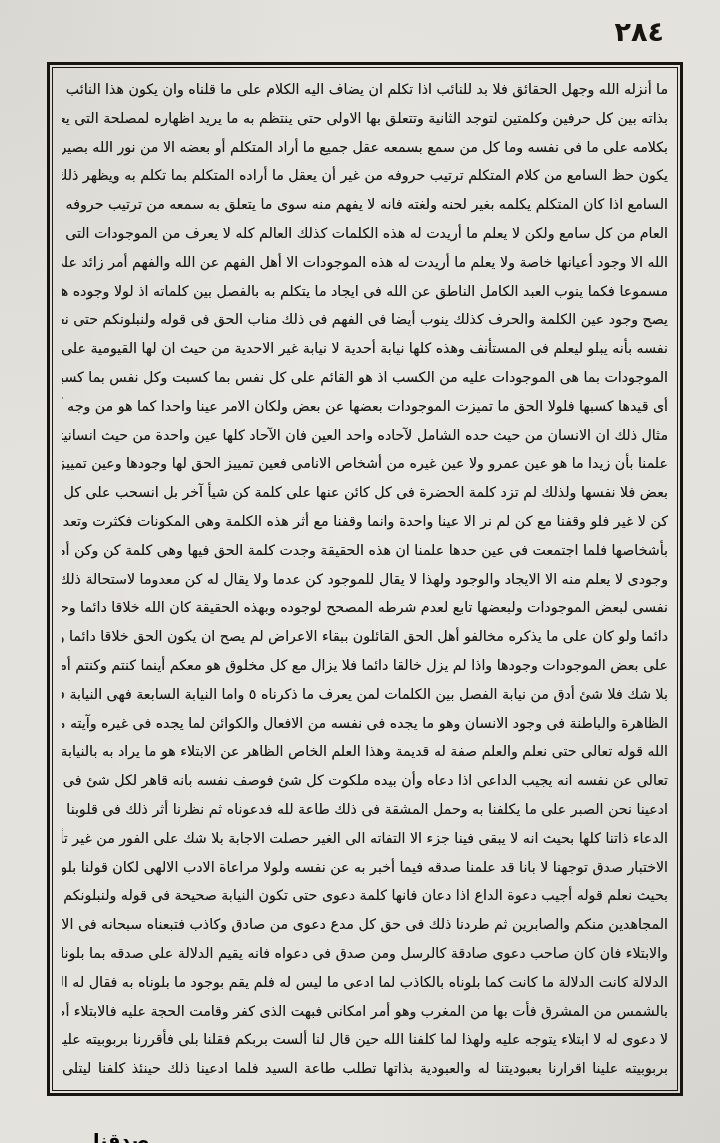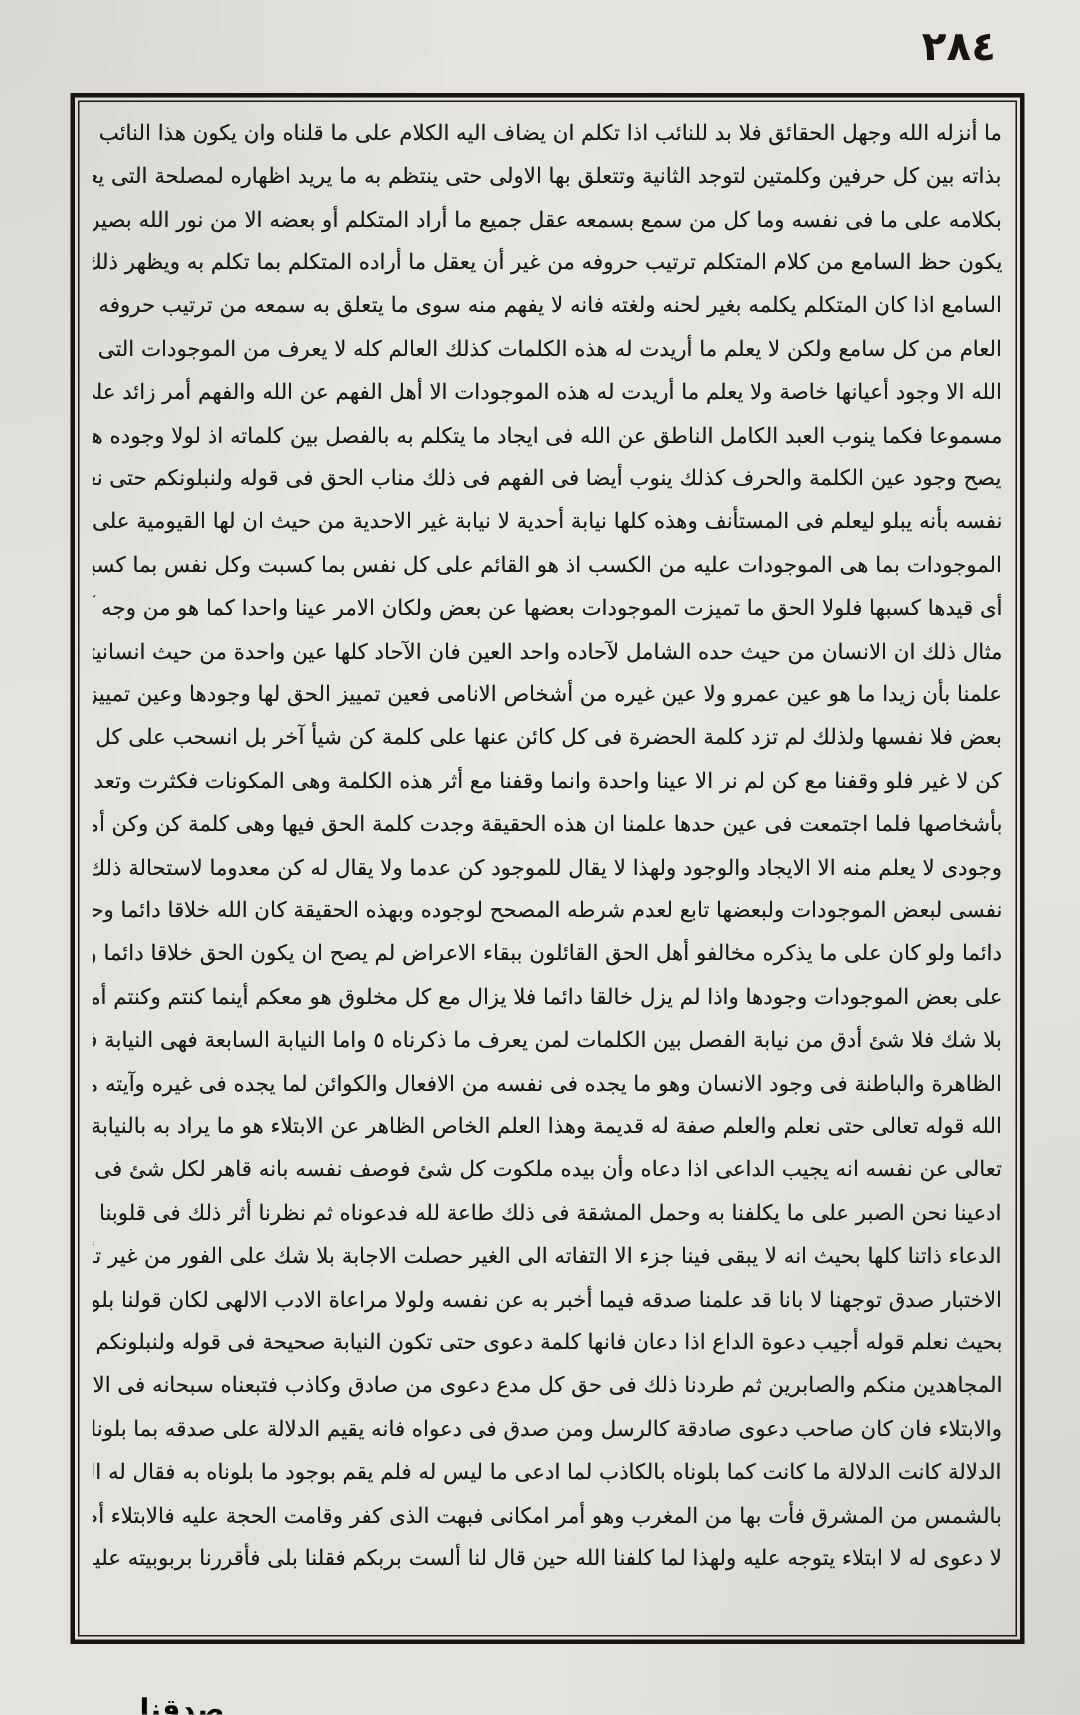--- a/index.html
+++ b/index.html
@@ -84,17 +84,18 @@
         <div class="text-line">تعالى عن نفسه انه يجيب الداعى اذا دعاه وأن بيده ملكوت كل شئ فوصف نفسه بانه قاهر لكل شئ فى هذه الآية فاذا</div>
         <div class="text-line">ادعينا نحن الصبر على ما يكلفنا به وحمل المشقة فى ذلك طاعة لله فدعوناه ثم نظرنا أثر ذلك فى قلوبنا فوجدنا أنه اذا عم</div>
         <div class="text-line">الدعاء ذاتنا كلها بحيث انه لا يبقى فينا جزء الا التفاته الى الغير حصلت الاجابة بلا شك على الفور من غير تأخير فعلمنا بهذا</div>
         <div class="text-line">الاختبار صدق توجهنا لا بانا قد علمنا صدقه فيما أخبر به عن نفسه ولولا مراعاة الادب الالهى لكان قولنا بلوناه بما دعوناه</div>
         <div class="text-line">بحيث نعلم قوله أجيب دعوة الداع اذا دعان فانها كلمة دعوى حتى تكون النيابة صحيحة فى قوله ولنبلونكم حتى نعلم</div>
         <div class="text-line">المجاهدين منكم والصابرين ثم طردنا ذلك فى حق كل مدع دعوى من صادق وكاذب فتبعناه سبحانه فى الاختبار</div>
         <div class="text-line">والابتلاء فان كان صاحب دعوى صادقة كالرسل ومن صدق فى دعواه فانه يقيم الدلالة على صدقه بما بلوناه به من طلب</div>
         <div class="text-line">الدلالة كانت الدلالة ما كانت كما بلوناه بالكاذب لما ادعى ما ليس له فلم يقم بوجود ما بلوناه به فقال له النائب ان الله يأتى</div>
         <div class="text-line">بالشمس من المشرق فأت بها من المغرب وهو أمر امكانى فبهت الذى كفر وقامت الحجة عليه فالابتلاء أصله الدعوى فمن</div>
         <div class="text-line">لا دعوى له لا ابتلاء يتوجه عليه ولهذا لما كلفنا الله حين قال لنا ألست بربكم فقلنا بلى فأقررنا بربوبيته علينا واقرارنا</div>
+        <div class="text-line">بربوبيته علينا اقرارنا بعبوديتنا له والعبودية بذاتها تطلب طاعة السيد فلما ادعينا ذلك حينئذ كلفنا ليتلى</div>
       </div>
   </div>
 </div>
 
 <div class="catchword">صدقنا</div>
 
 </body></html>

